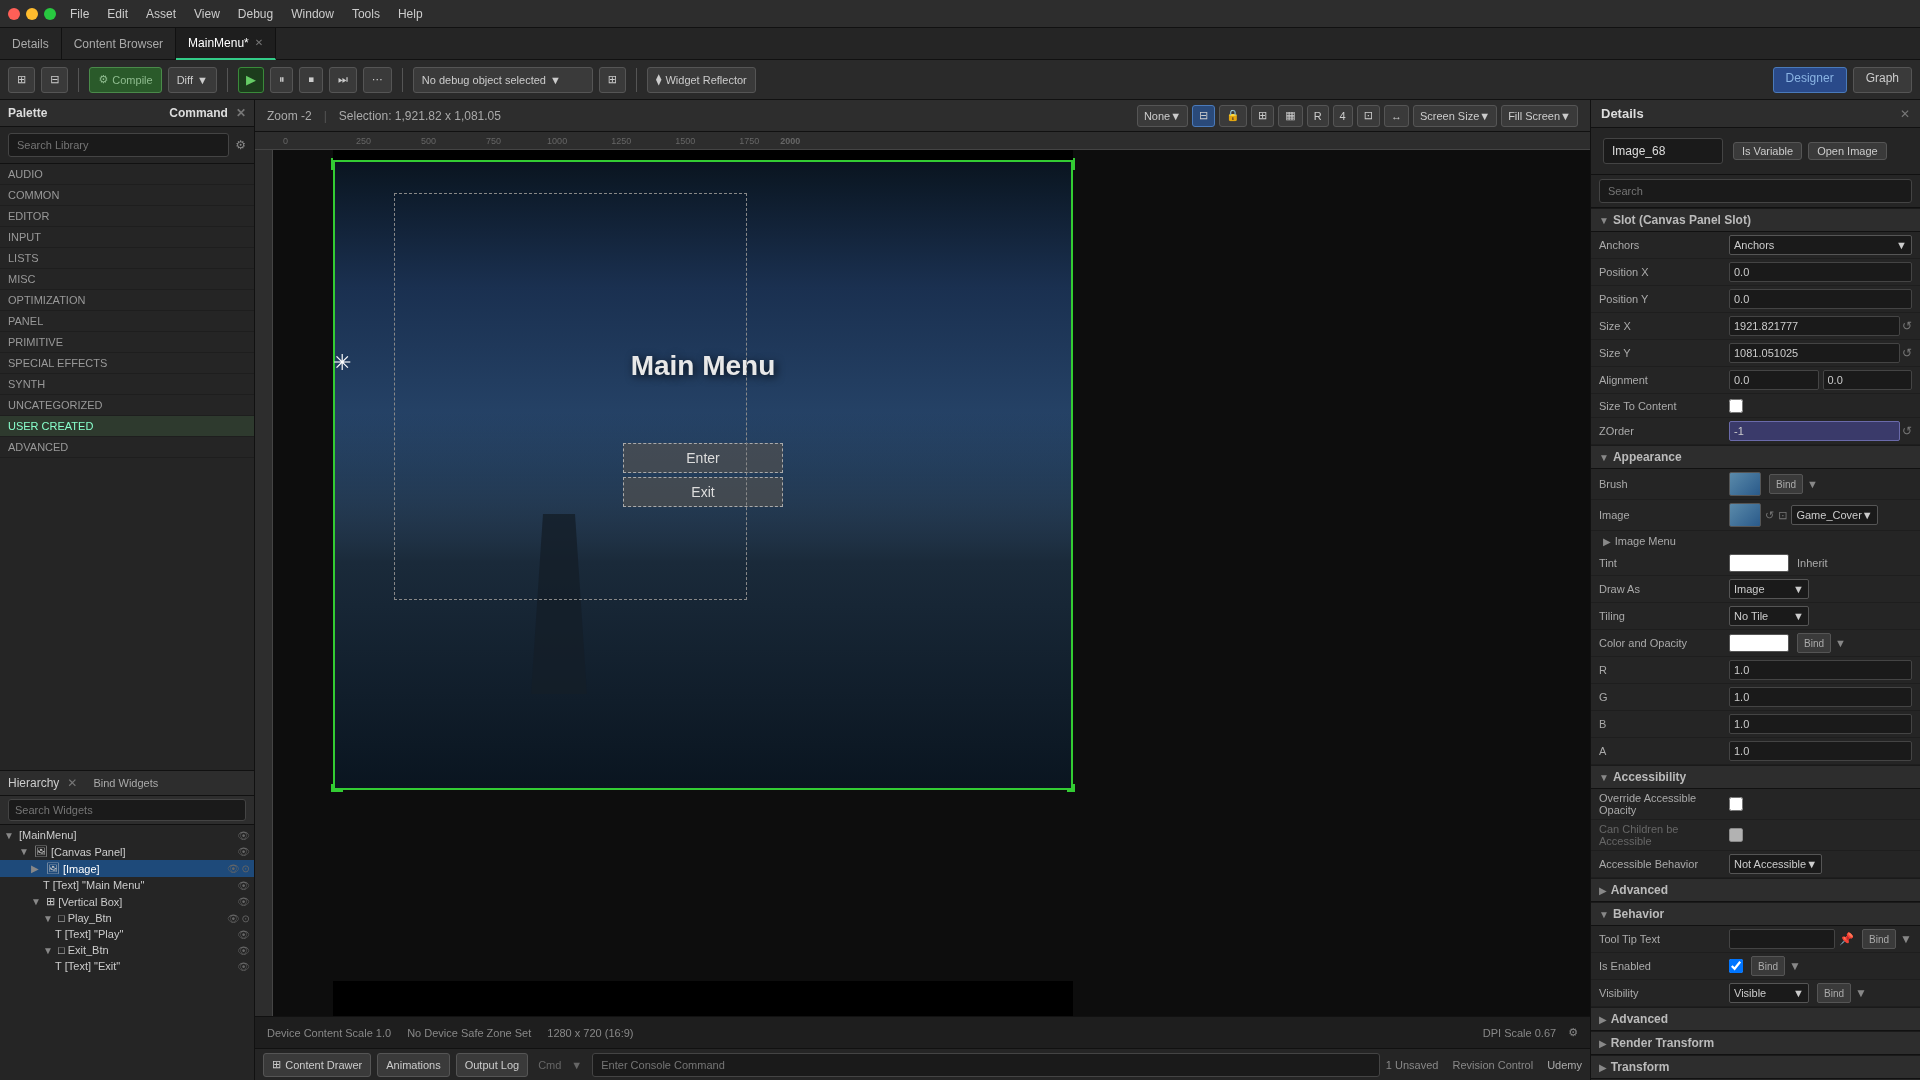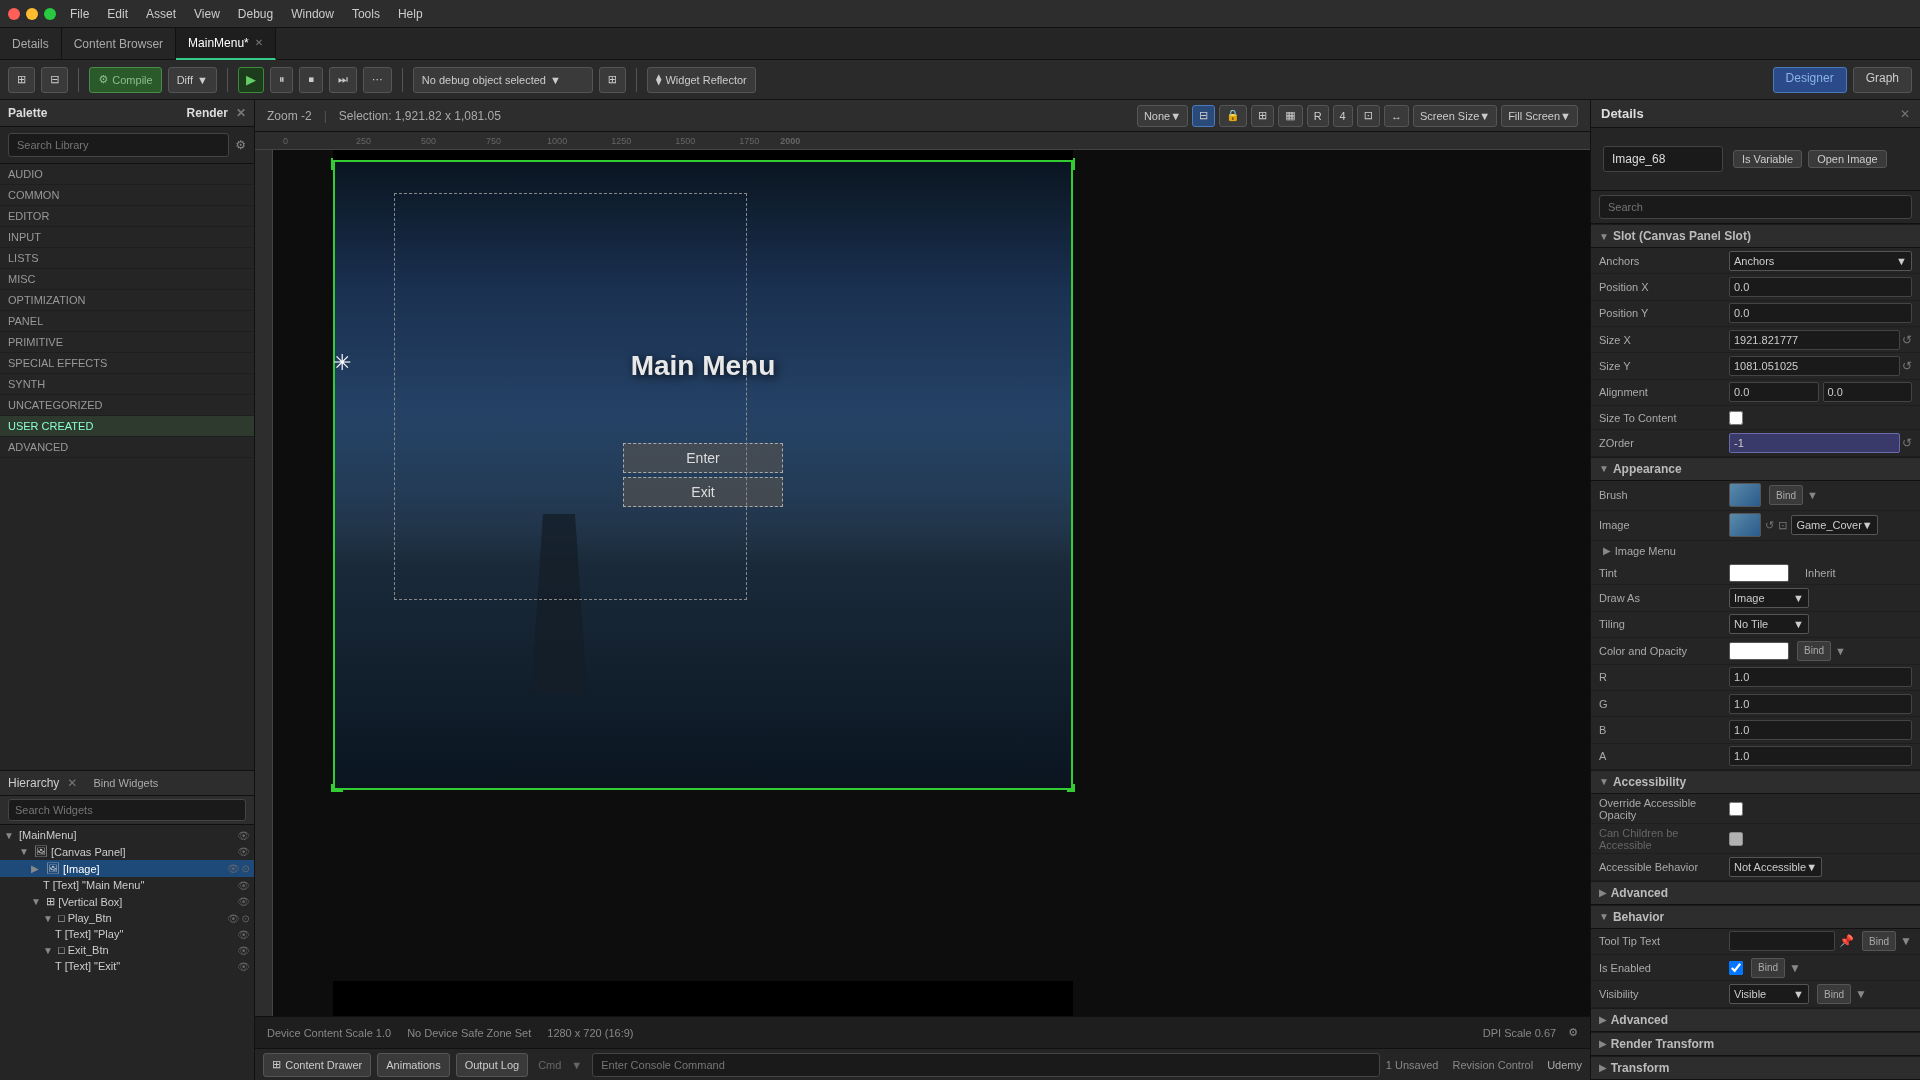--- a/index.html
+++ b/index.html
@@ -91,21 +91,21 @@
     .section-title { font-size: 12px; font-weight: bold; color: #bbb; }
     .prop-row { display: flex; align-items: center; padding: 3px 8px; border-bottom: 1px solid #1e1e1e; min-height: 24px; }
     .prop-label { width: 130px; color: #aaa; font-size: 11px; flex-shrink: 0; }
     .prop-value { flex: 1; color: #ccc; font-size: 11px; }
     .prop-input { background: #1a1a1a; border: 1px solid #444; color: #ccc; padding: 1px 4px; border-radius: 2px; font-size: 11px; width: 100%; height: 20px; }
     .prop-dropdown { background: #1a1a1a; border: 1px solid #555; color: #ccc; padding: 1px 4px; border-radius: 2px; font-size: 11px; cursor: pointer; display: flex; align-items: center; justify-content: space-between; height: 20px; min-width: 80px; }
     .prop-color-swatch { width: 60px; height: 18px; border: 1px solid #555; border-radius: 2px; }
     .bind-btn { background: #3a3a3a; border: 1px solid #555; color: #aaa; padding: 1px 6px; border-radius: 2px; font-size: 10px; cursor: pointer; margin-left: 4px; height: 20px; display: flex; align-items: center; }
     .prop-checkbox { width: 14px; height: 14px; }
     .image-thumb { width: 32px; height: 24px; background: linear-gradient(135deg, #3a6a9a, #1a3a6a); border-radius: 2px; border: 1px solid #555; }
-    .details-widget-name { background: #1a1a1a; border: 1px solid #444; color: #ddd; padding: 3px 8px; border-radius: 3px; font-size: 12px; width: 120px; height: 26px; margin: 12px 4px; }
+    .details-widget-name { background: #1a1a1a; border: 1px solid #444; color: #ddd; padding: 3px 8px; border-radius: 3px; font-size: 12px; width: 120px; height: 26px; margin: 4px 4px; }
     .is-variable-btn { background: #3a3a3a; border: 1px solid #555; color: #ccc; padding: 2px 8px; border-radius: 3px; cursor: pointer; font-size: 11px; }
     .open-image-btn { background: #3a3a3a; border: 1px solid #555; color: #ccc; padding: 2px 8px; border-radius: 3px; cursor: pointer; font-size: 11px; }
     .two-fields { display: flex; gap: 4px; flex: 1; }
     .star-icon { color: #fff; font-size: 22px; }
     .rulertick { color: #666; font-size: 9px; }
 
     
     .menu-widget-bg {
       width: 100%;
       height: 100%;
@@ -215,21 +215,21 @@
   <div class="graph-btn">Graph</div>
 </div>
 
 <div class="main-layout">
 
   <div class="left-panel">
 
     <div class="panel-header">
       <span>Palette</span>
       <div style="display:flex;gap:8px;align-items:center;">
-        <span>Render</span>
+        <span>Command</span>
         <span style="color:#777;">✕</span>
       </div>
     </div>
 
     <div class="search-bar">
       <input class="search-input" placeholder="Search Library" style="">
       <span style="color:#888;cursor:pointer;">⚙</span>
     </div>
 
     <div class="palette-list">
@@ -580,21 +580,21 @@
       </div>
     </div>
 
     <div class="section-header" style="background:transparent;border:none;padding-left:12px;">
       <span class="section-toggle">▶</span>
       <span class="prop-label">Image Menu</span>
     </div>
 
     <div class="prop-row">
       <span class="prop-label">Tint</span>
-      <div class="prop-value" style="display:flex;align-items:center;gap:16px;">
+      <div class="prop-value" style="display:flex;align-items:center;gap:8px;">
         <div class="prop-color-swatch" style="background:#fff;"></div>
         <span style="color:#aaa;font-size:11px;">Inherit</span>
       </div>
     </div>
 
     <div class="prop-row">
       <span class="prop-label">Draw As</span>
       <div class="prop-dropdown">
         <span>Image</span>
         <span>▼</span>

